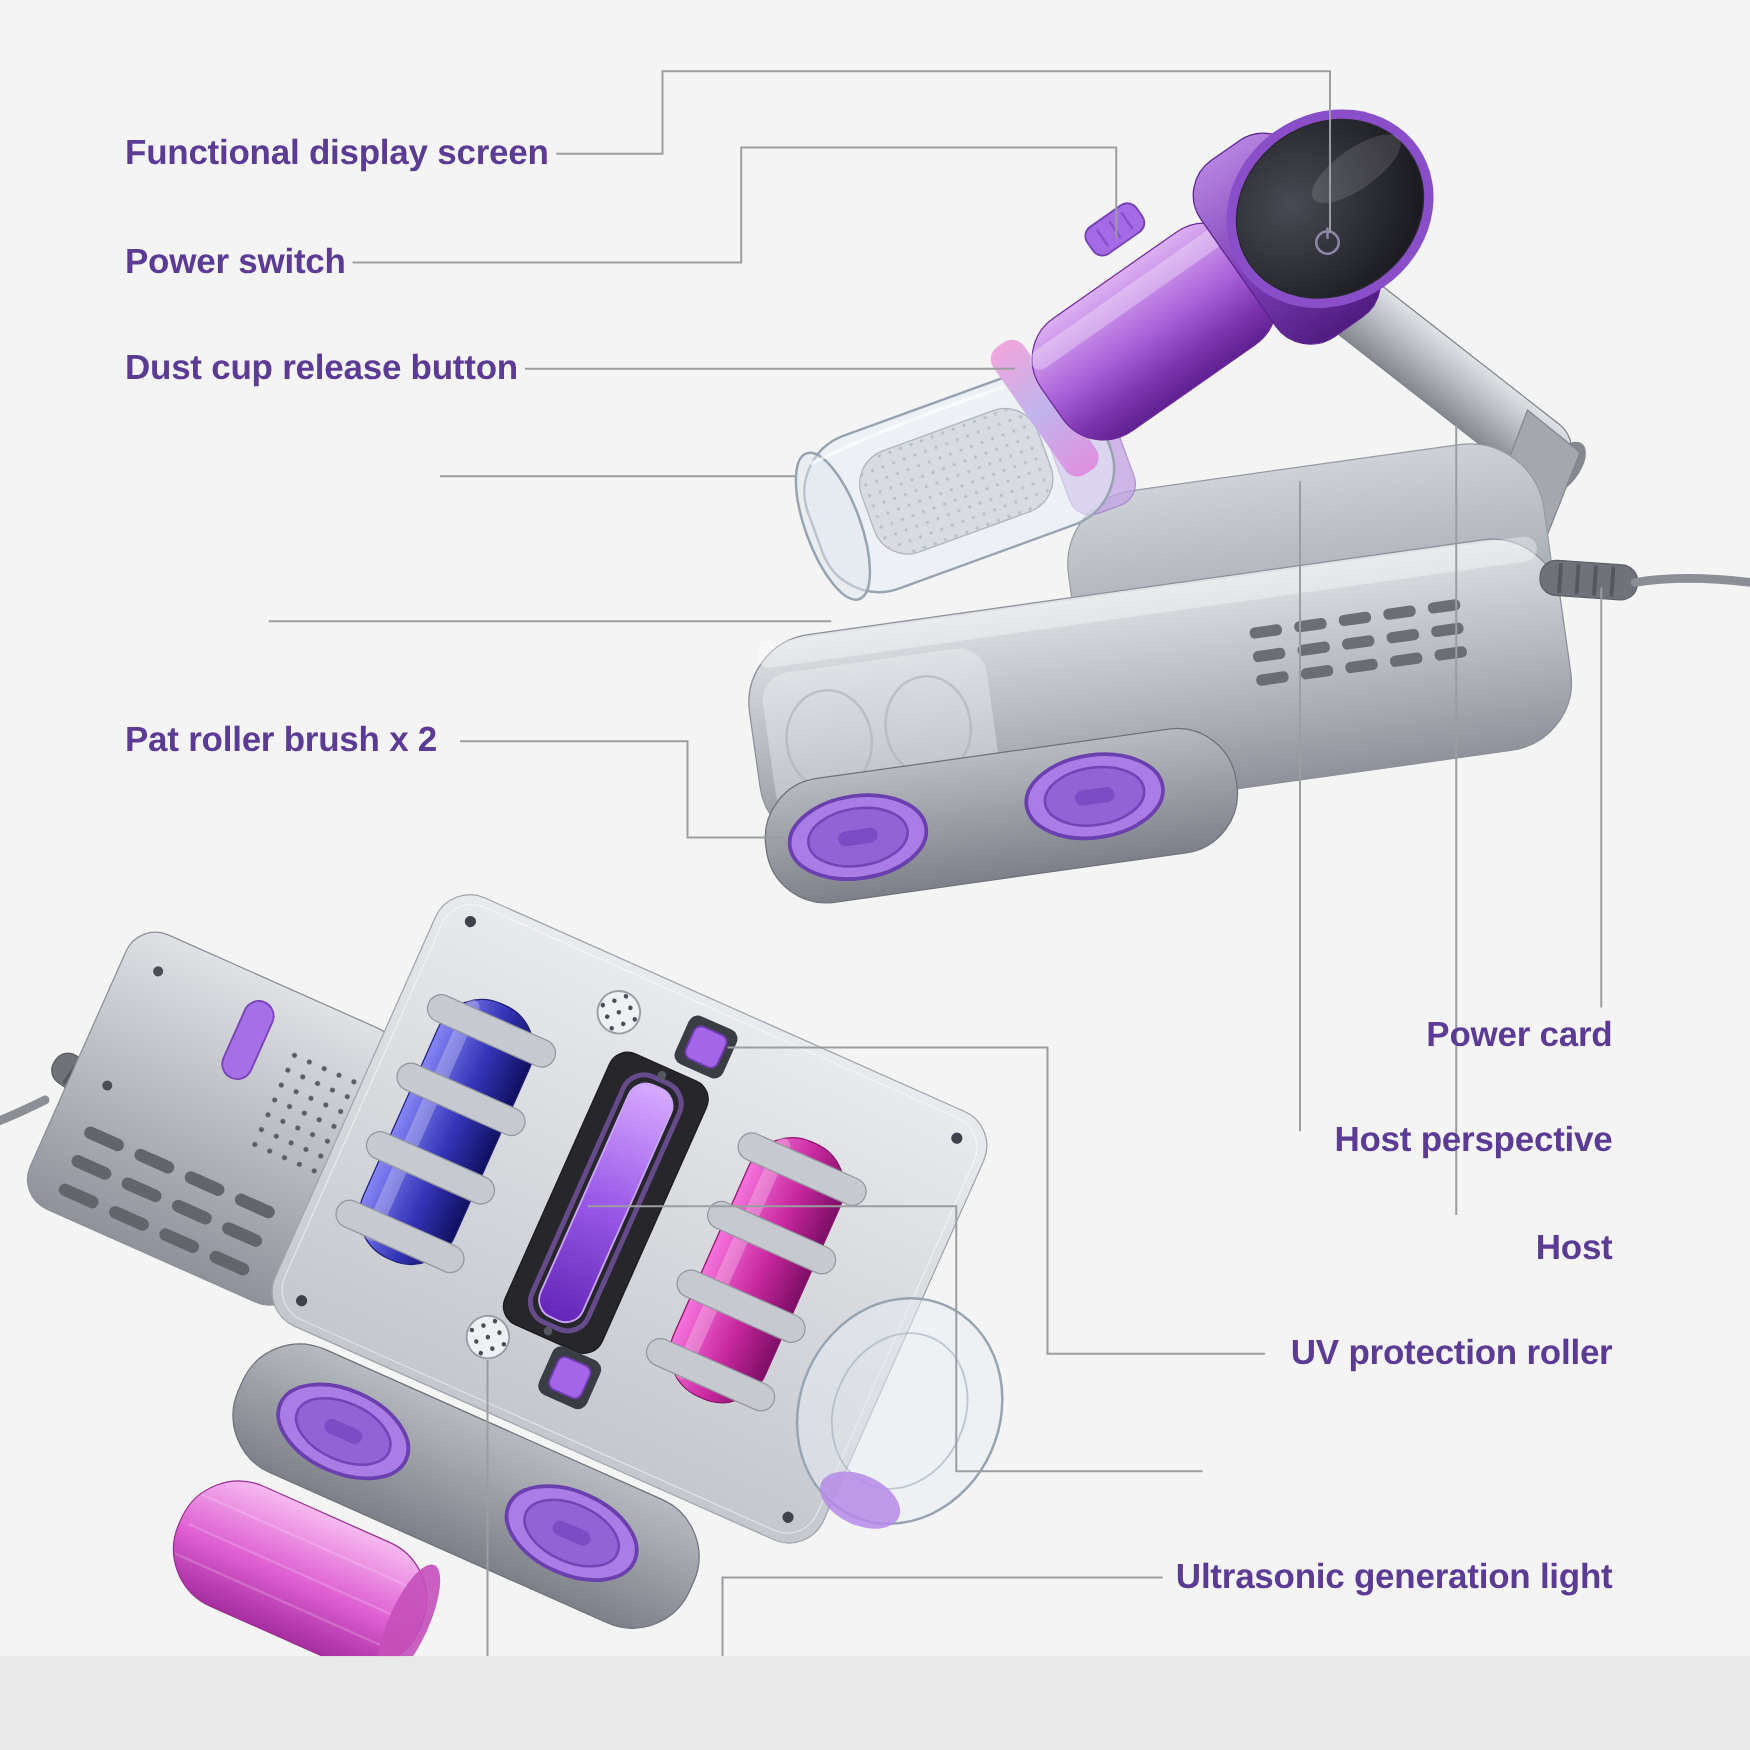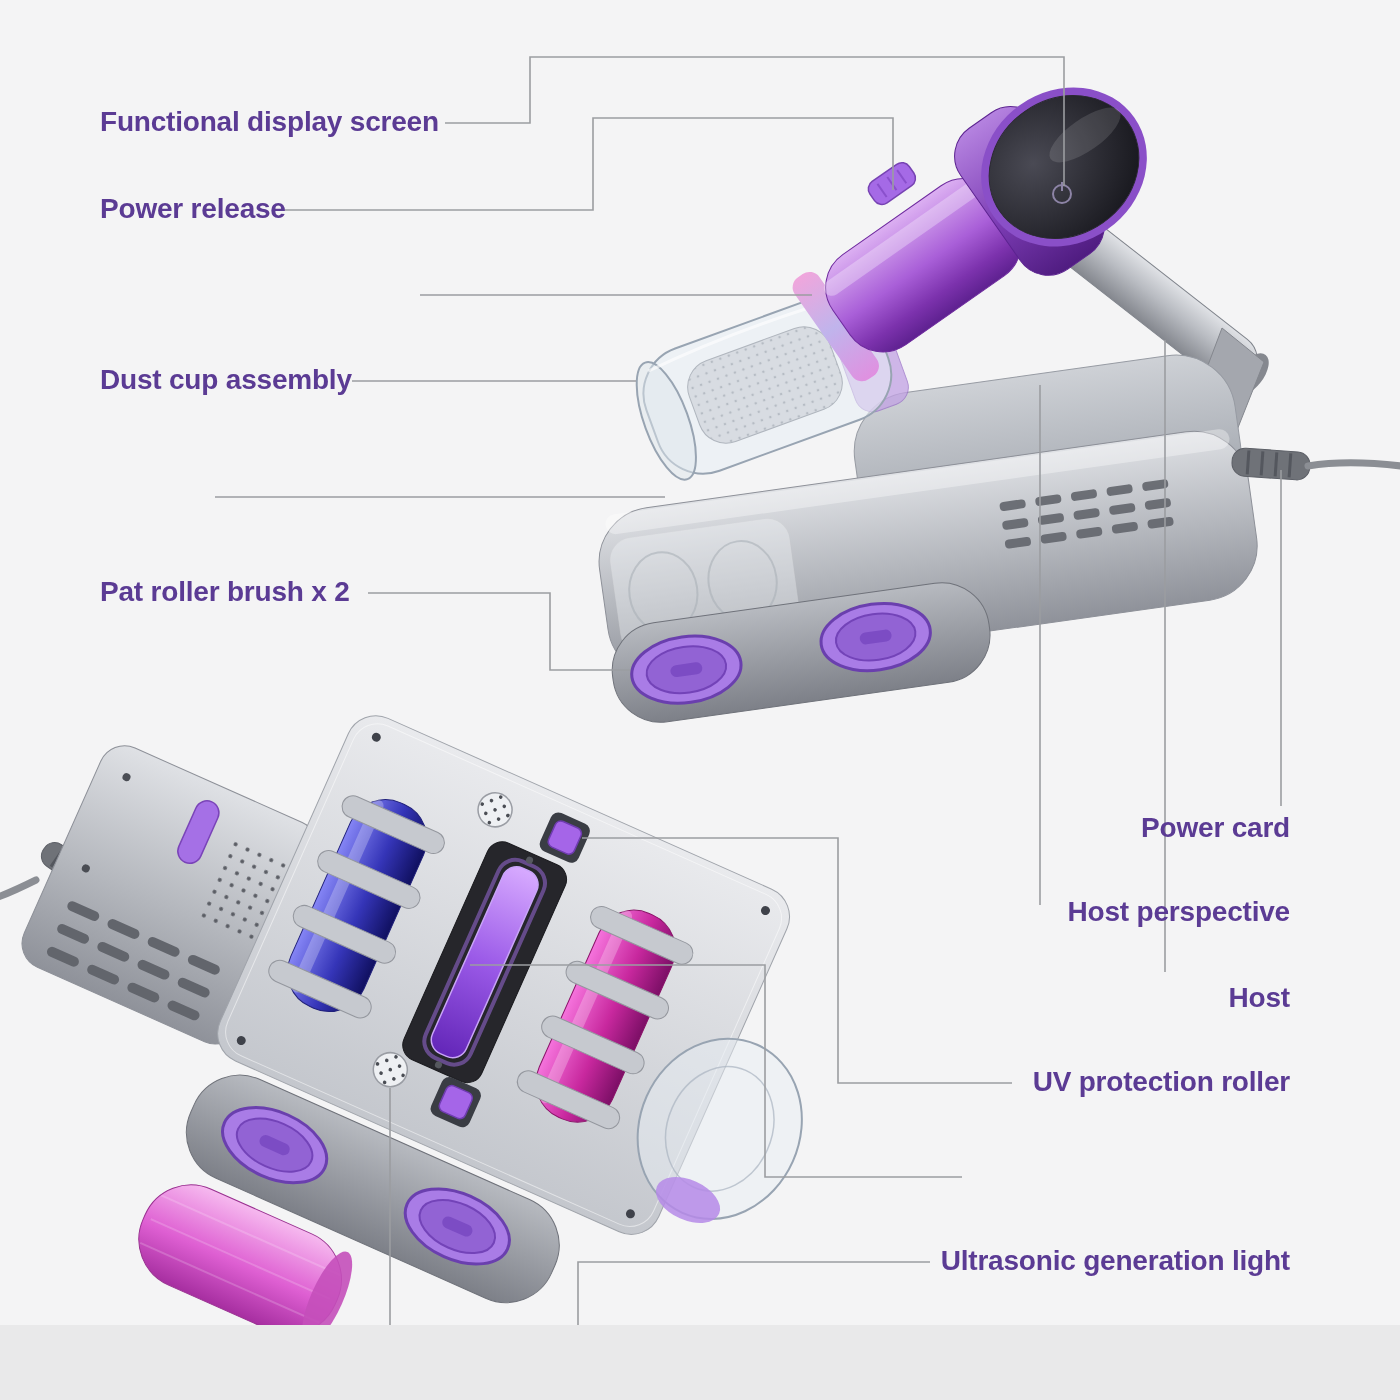--- a/index.html
+++ b/index.html
@@ -341,22 +341,22 @@
       <polyline points="1281,470 1281,806"></polyline>
       <polyline points="1040,385 1040,905"></polyline>
       <polyline points="1165,340 1165,972"></polyline>
       <polyline points="1012,1083 838,1083 838,838 582,838"></polyline>
       <polyline points="962,1177 765,1177 765,965 470,965"></polyline>
       <polyline points="930,1262 578,1262 578,1356 390,1356 390,1088"></polyline>
     </g>
   </svg>
 
   <div class="lbl" style="left:100px;top:105px;">Functional display screen</div>
-  <div class="lbl" style="left:100px;top:192px;">Power release</div>
-  <div class="lbl" style="left:100px;top:363px;">Dust cup assembly</div>
+  <div class="lbl" style="left:100px;top:192px;">Power switch</div>
+  <div class="lbl" style="left:100px;top:277px;">Dust cup release button</div>
   <div class="lbl" style="left:100px;top:575px;">Pat roller brush x 2</div>
 
   <div class="lbl right" style="right:110px;top:811px;">Power card</div>
   <div class="lbl right" style="right:110px;top:895px;">Host perspective</div>
   <div class="lbl right" style="right:110px;top:981px;">Host</div>
   <div class="lbl right" style="right:110px;top:1065px;">UV protection roller</div>
   <div class="lbl right" style="right:110px;top:1244px;">Ultrasonic generation light</div>
 
 </div>
 

